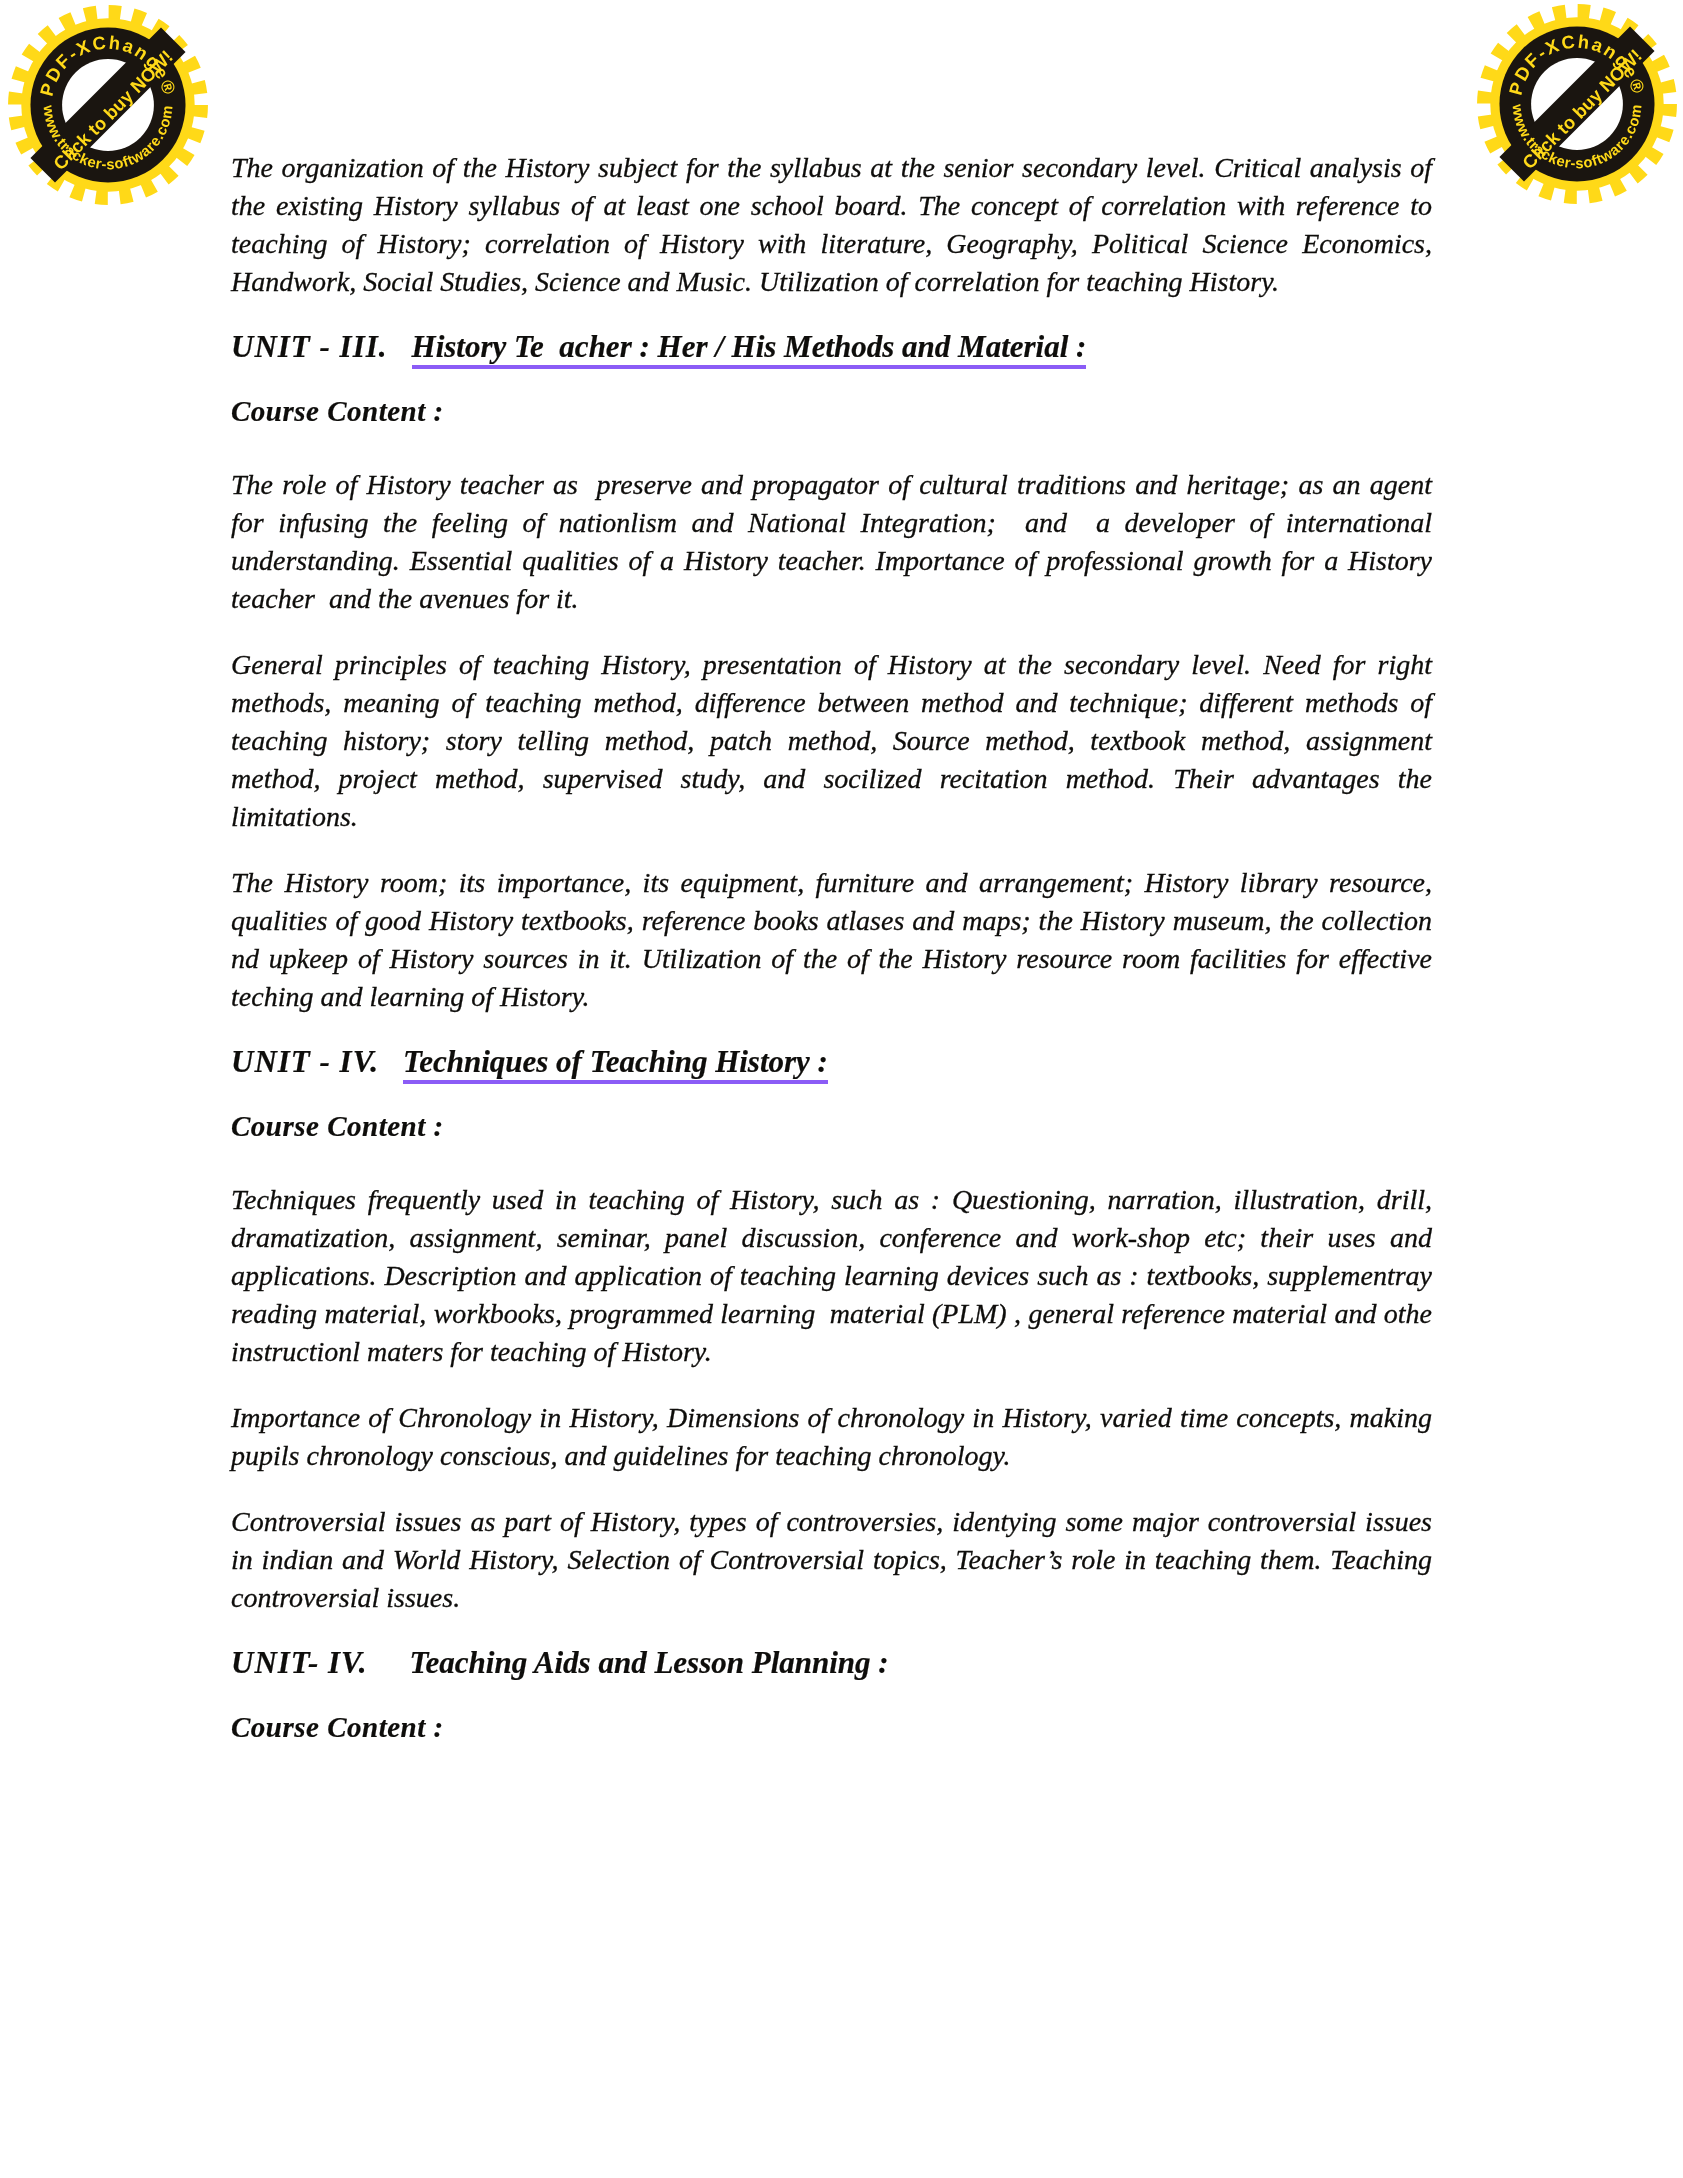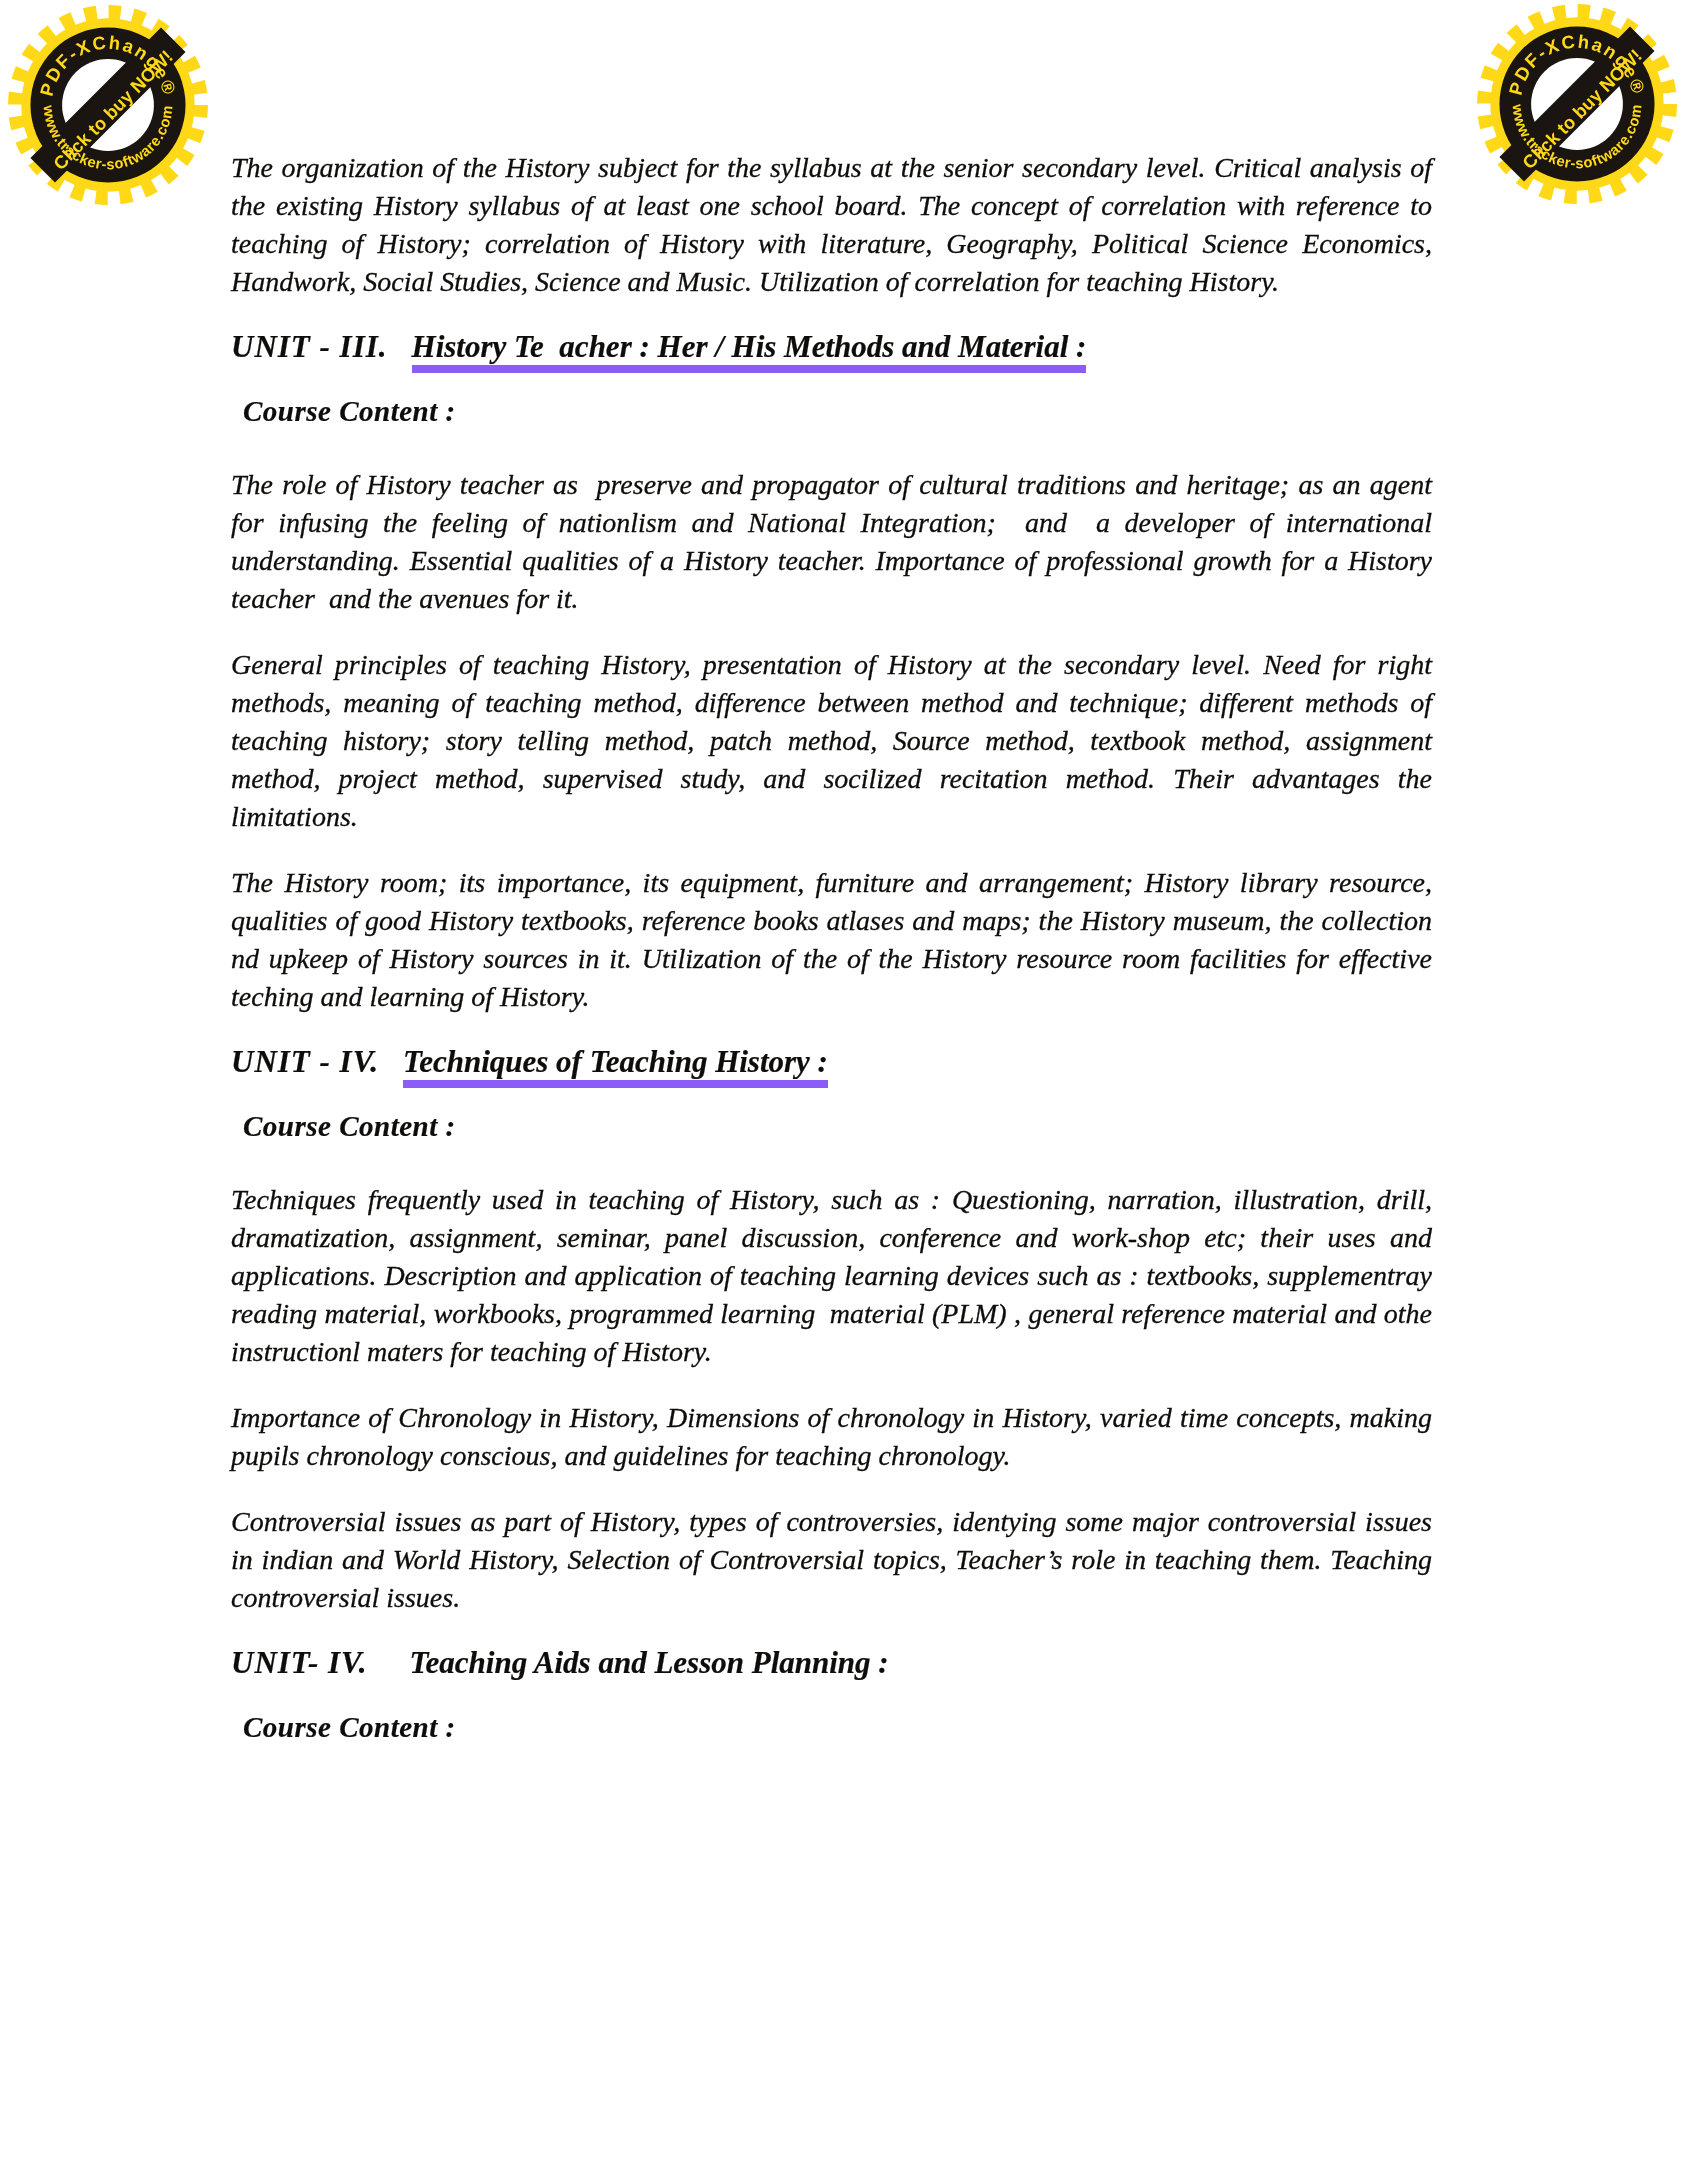--- a/index.html
+++ b/index.html
@@ -21,23 +21,23 @@
     font-size:28px;line-height:38px;text-align:justify;
     white-space:pre-wrap;margin:0 0 28px 0;
     -webkit-text-stroke:0.3px #0e0d0b;
   }
   .unit-heading{
     font-size:31px;font-weight:bold;margin:10px 0 30px 0;
     white-space:pre-wrap;-webkit-text-stroke:0.2px #0e0d0b;
   }
   .unit-label{margin-right:24px;letter-spacing:1px;}
   .unit-label.wide{margin-right:42px;}
-  .unit-title.underlined{border-bottom:8px solid #8b5cf6;padding-bottom:1px;}
+  .unit-title.underlined{border-bottom:4px solid #8b5cf6;padding-bottom:1px;}
   .subheading{
-    font-size:29px;font-weight:bold;margin:0 0 38px 12px;letter-spacing:0.5px;
+    font-size:29px;font-weight:bold;margin:0 0 38px 0;letter-spacing:0.5px;
     -webkit-text-stroke:0.2px #0e0d0b;
   }
   .page-number{
     text-align:center;font-size:28px;font-weight:bold;margin-top:14px;
     -webkit-text-stroke:0.2px #0e0d0b;
   }
 </style>
 </head>
 <body>
 

